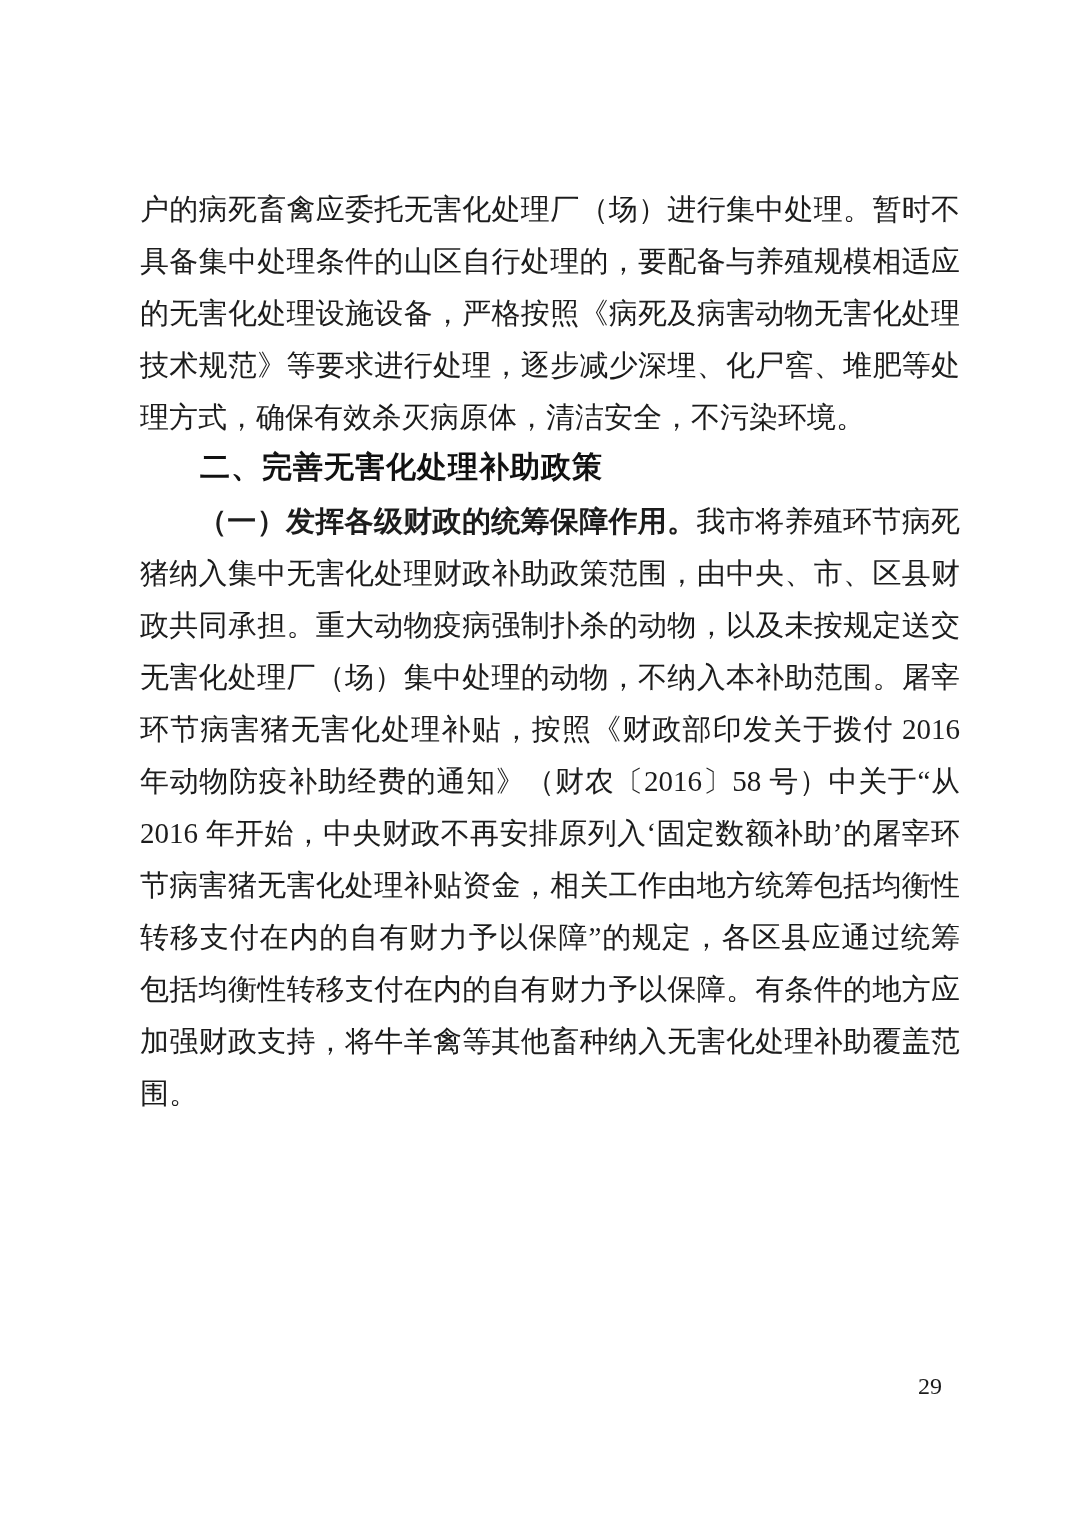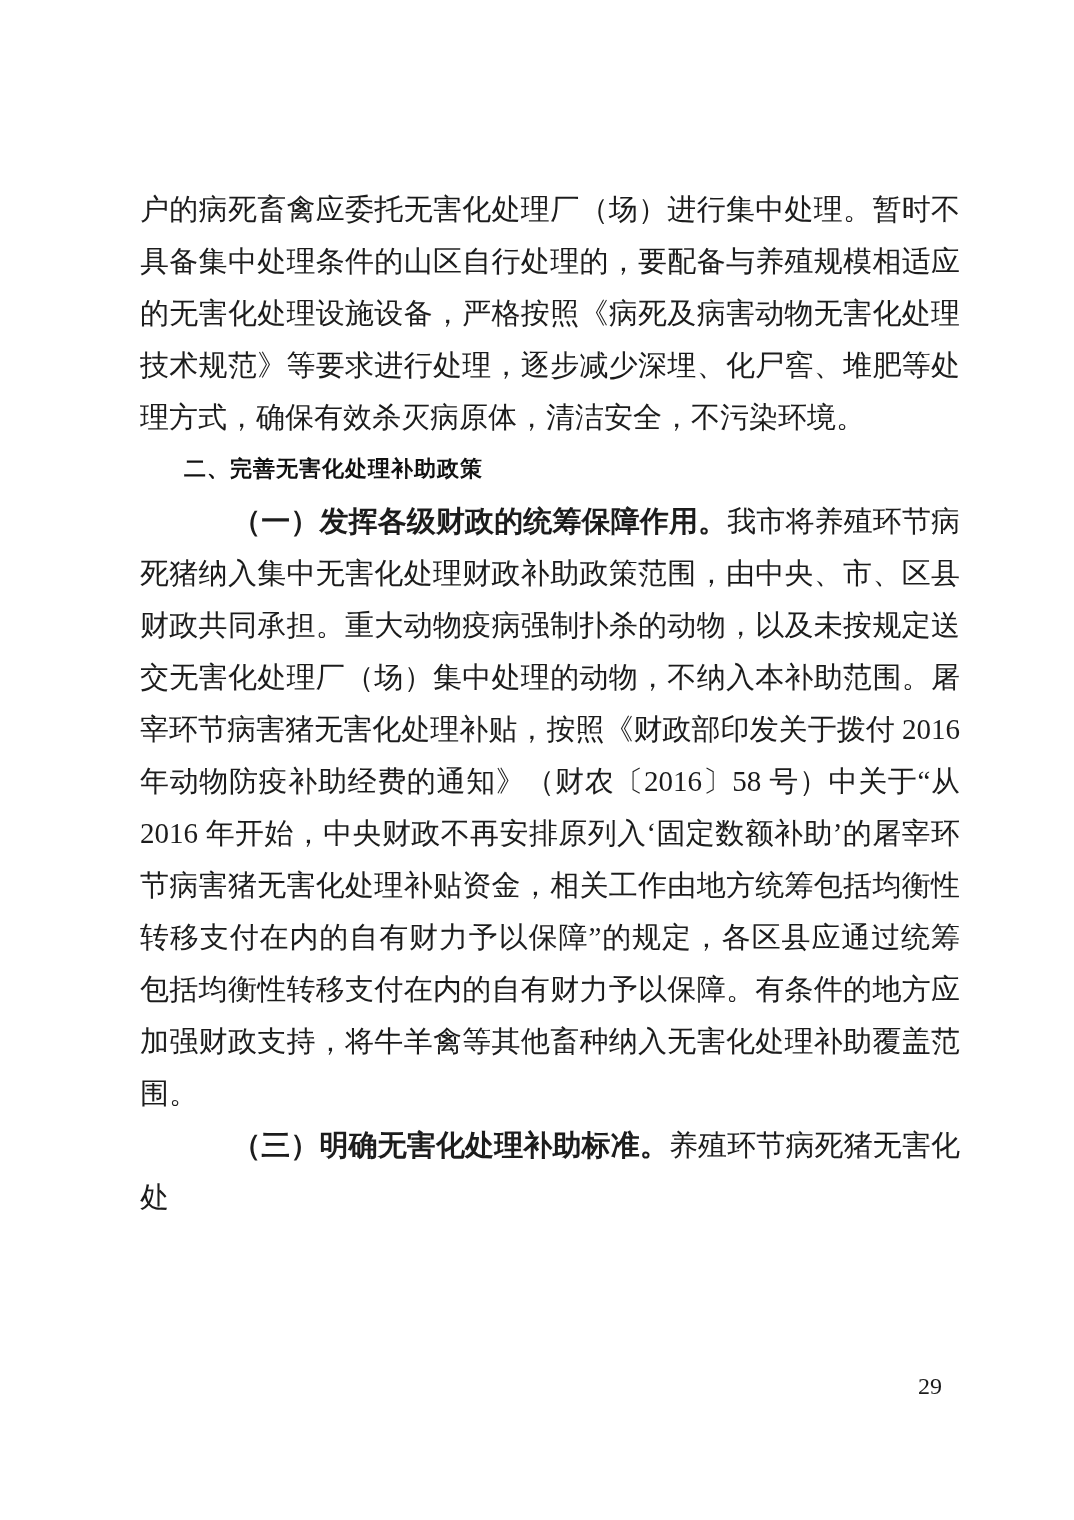--- a/index.html
+++ b/index.html
@@ -31,31 +31,30 @@
     text-align: justify;
     text-justify: inter-ideograph;
     text-indent: 2em;
     color: #1c1c1c;
   }
   p.body.noindent {
     text-indent: 0;
   }
   .heading {
     margin: 0;
-    font-family: Liberation Sans, sans-serif;
+    font-family: Liberation Mono, monospace;
     font-weight: bold;
-    font-size: 22px;
+    font-size: 30px;
     line-height: 52px;
     text-indent: 2em;
     color: #111111;
     letter-spacing: 1px;
   }
   .lead {
     font-weight: bold;
-    margin-left: 34px;
   }
   .pagenum {
     position: absolute;
     right: 132px;
     top: 1368px;
     font-family: "Liberation Serif", "DejaVu Serif", serif;
     font-size: 24px;
     line-height: 36px;
     color: #1c1c1c;
   }
@@ -66,18 +65,17 @@
 <div class="page">
   <div class="content">
 
     <p class="body noindent">户的病死畜禽应委托无害化处理厂（场）进行集中处理。暂时不具备集中处理条件的山区自行处理的，要配备与养殖规模相适应的无害化处理设施设备，严格按照《病死及病害动物无害化处理技术规范》等要求进行处理，逐步减少深埋、化尸窖、堆肥等处理方式，确保有效杀灭病原体，清洁安全，不污染环境。</p>
 
     <h2 class="heading">二、完善无害化处理补助政策</h2>
 
     <p class="body"><span class="lead">（一）发挥各级财政的统筹保障作用。</span><span>我市将养殖环节病死猪纳入集中无害化处理财政补助政策范围，由中央、市、区县财政共同承担。重大动物疫病强制扑杀的动物，以及未按规定送交无害化处理厂（场）集中处理的动物，不纳入本补助范围。屠宰环节病害猪无害化处理补贴，按照《财政部印发关于拨付 2016 年动物防疫补助经费的通知》（财农〔2016〕58 号）中关于“从 2016 年开始，中央财政不再安排原列入‘固定数额补助’的屠宰环节病害猪无害化处理补贴资金，相关工作由地方统筹包括均衡性转移支付在内的自有财力予以保障”的规定，各区县应通过统筹包括均衡性转移支付在内的自有财力予以保障。有条件的地方应加强财政支持，将牛羊禽等其他畜种纳入无害化处理补助覆盖范围。</span></p>
 
 
-    <p class="body"><span class="lead">（三）明确无害化处理补助标准。</span><span>养殖环节病死猪无害化处</span></p>
 
   </div>
 
   <div class="pagenum">29</div>
 </div>
 
 </body></html>

